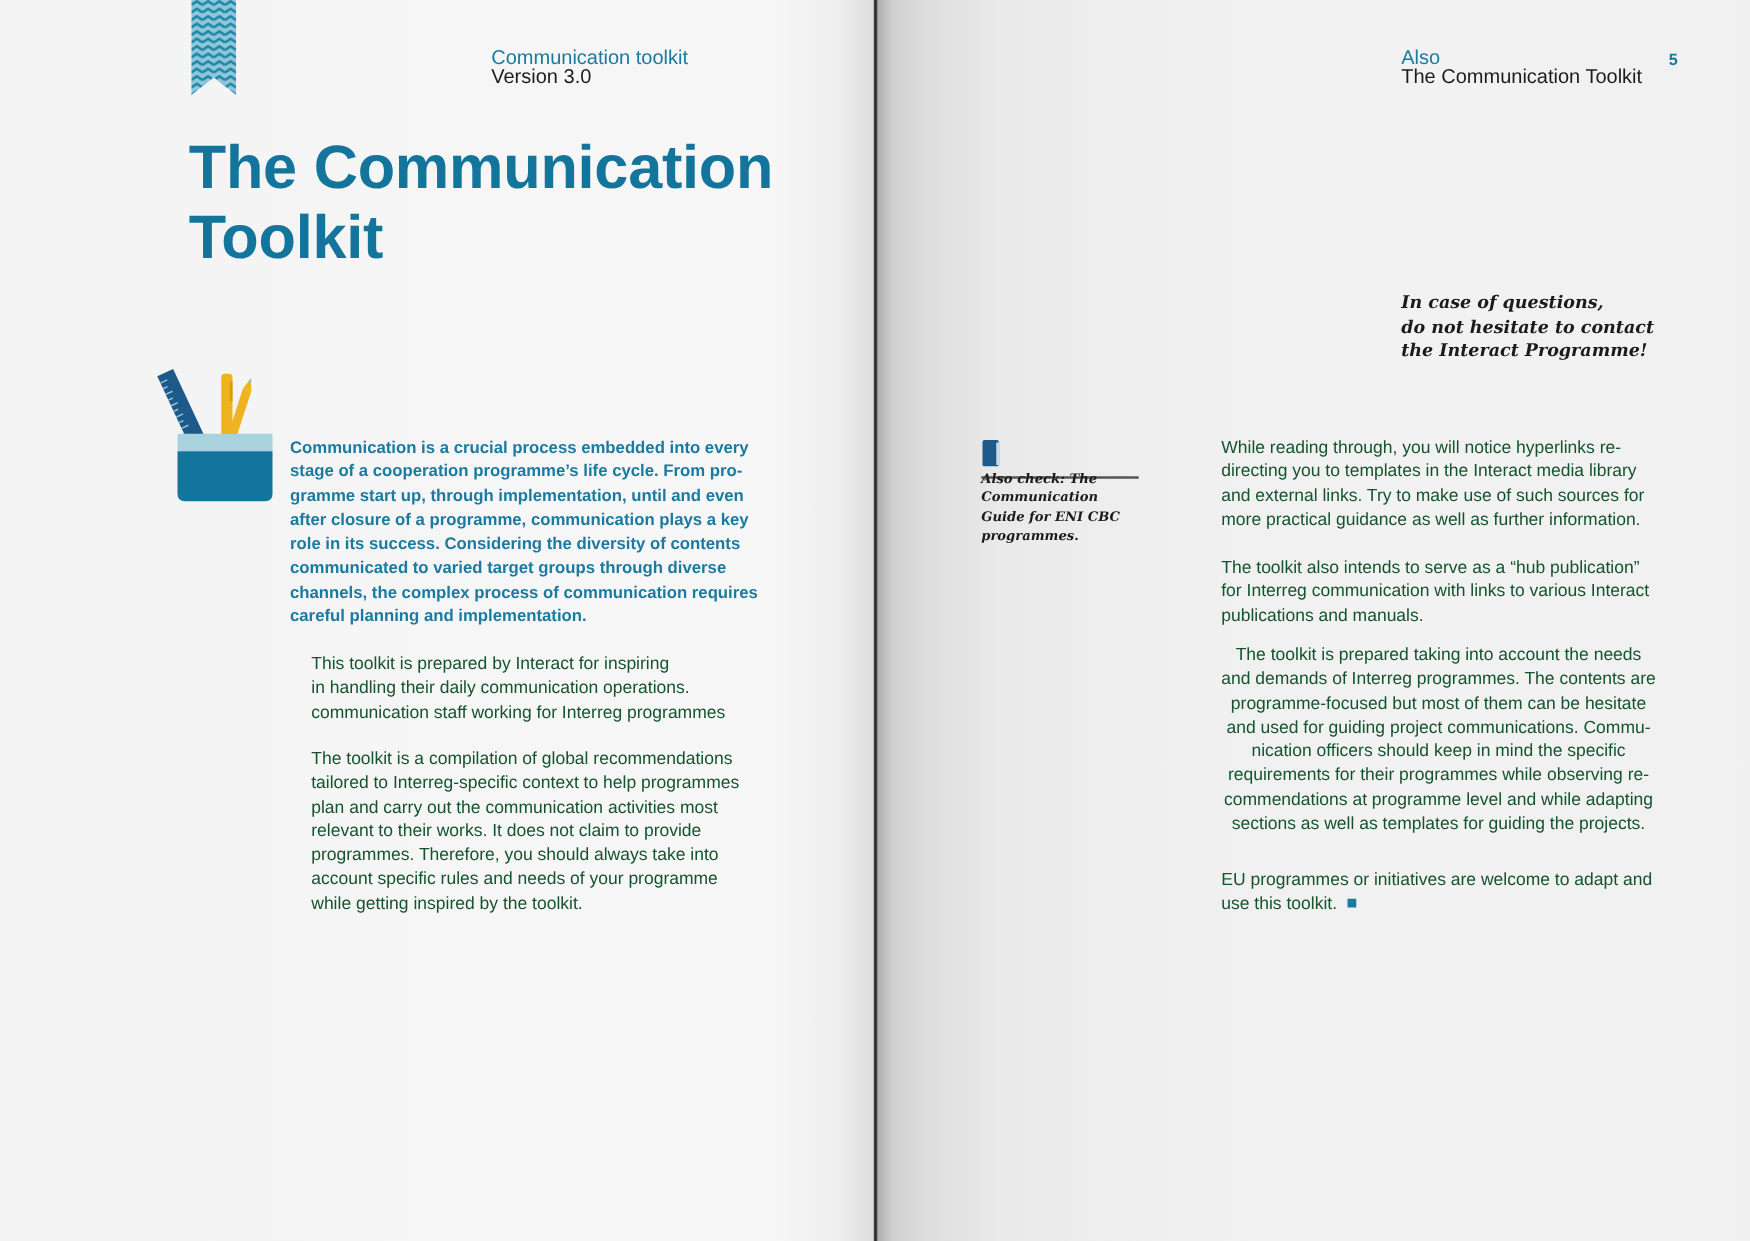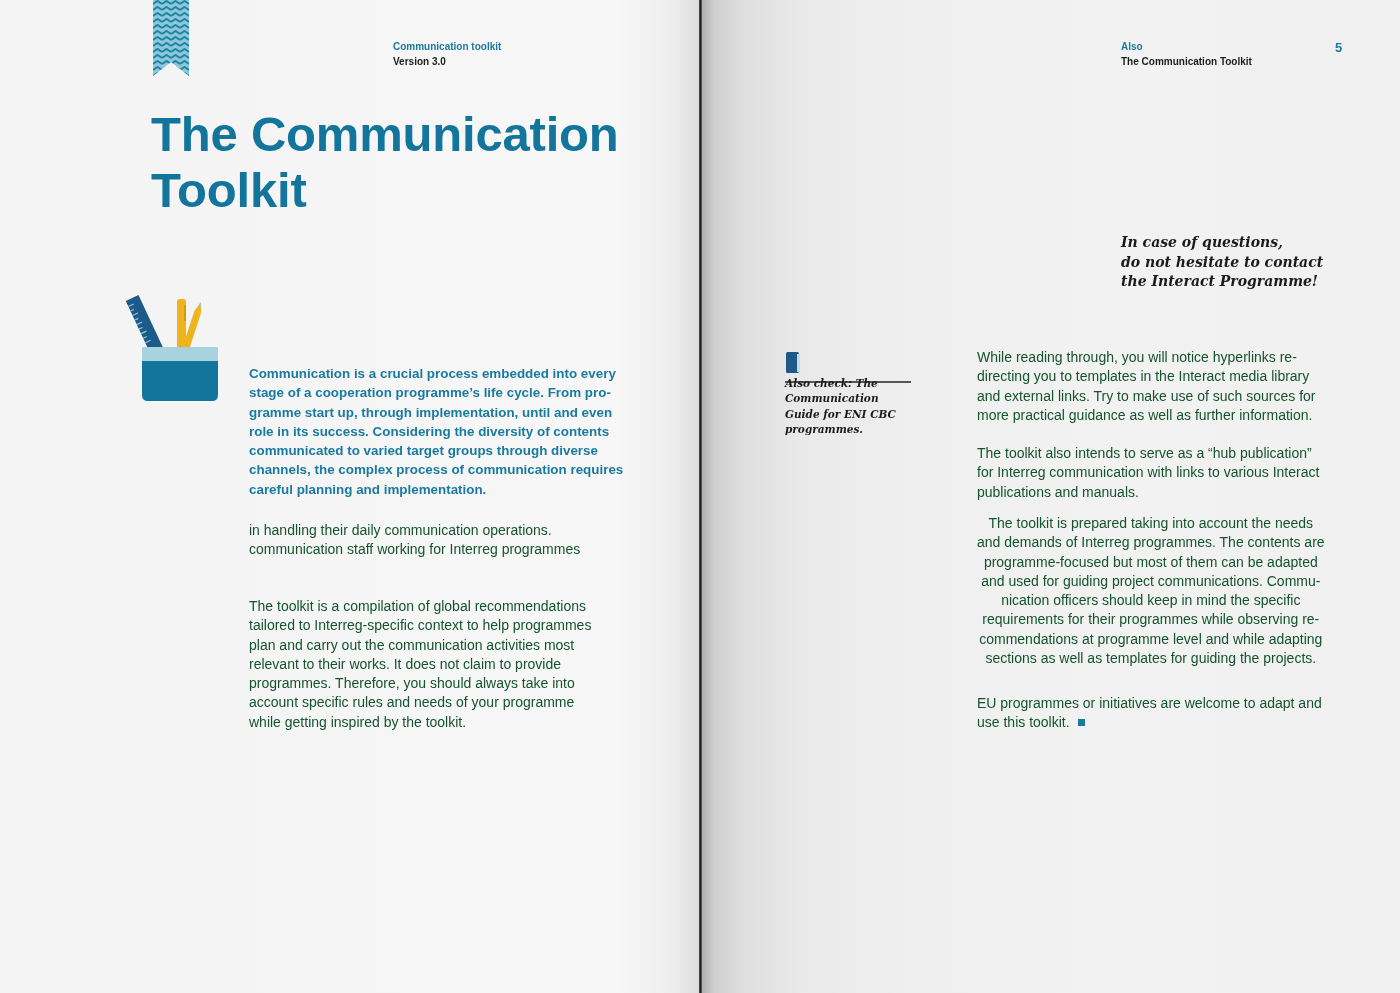--- a/index.html
+++ b/index.html
@@ -16,21 +16,21 @@
   }
   .page-right {
     left:700px; width:700px;
     background: linear-gradient(to right, #a9a9a9 0%, #cfcfcf 2%, #dedede 6%, #e9e9e9 14%, #efefef 30%, #f2f2f2 60%, #f0f0f0 100%);
   }
   .spine {
     position:absolute; left:699px; top:0; width:3px; height:993px;
     background:linear-gradient(to right,#555,#222,#666);
   }
   .bookmark { position:absolute; left:153px; top:0; width:36px; height:76px; }
-  .hdr { position:absolute; font-size:10px; font-weight:bold; line-height:15px; }
+  .hdr { position:absolute; font-size:16px; font-weight:normal; line-height:15px; }
   .hdr .accent { color:#1a7aa0; }
   .hdr .dark { color:#1c1c1c; }
   .page-num { position:absolute; left:1335px; top:40px; font-size:13px; font-weight:bold; color:#1a7aa0; }
   .title {
     position:absolute; left:151px; top:106px;
     font-size:49px; font-weight:bold; color:#13759c; line-height:56px;
     letter-spacing:-0.2px;
   }
   .title div { white-space:nowrap; }
   .para { position:absolute; font-size:14px; line-height:19.3px; white-space:nowrap; }
@@ -97,31 +97,33 @@
   <rect x="60" y="20" width="2" height="16" fill="#d99a10"></rect>
   <g transform="rotate(18 70 40)">
     <rect x="66" y="26" width="7" height="42" fill="#f0b320"></rect>
     <polygon points="66,26 73,26 69.5,17" fill="#f0b320"></polygon>
     <polygon points="68,20 71,20 69.5,16" fill="#8fc6d8"></polygon>
   </g>
   <rect x="18" y="62" width="76" height="14" fill="#a9d2df"></rect>
   <path d="M18,76 H94 V110 Q94,116 88,116 H24 Q18,116 18,110 Z" fill="#13759c"></path>
 </svg>
 
-<div class="para lead" style="left:249px; top:348px;margin-top:16px;">
+<div class="para lead" style="left:232px; top:348px;">
   <div>Communication is a crucial process embedded into every</div>
   <div>stage of a cooperation programme’s life cycle. From pro-</div>
   <div>gramme start up, through implementation, until and even</div>
+  <div>after closure of a programme, communication plays a key</div>
   <div>role in its success. Considering the diversity of contents</div>
   <div>communicated to varied target groups through diverse</div>
   <div>channels, the complex process of communication requires</div>
   <div>careful planning and implementation.</div>
 </div>
 
 <div class="para body" style="left:249px; top:521px;">
+  <div>This toolkit is prepared by Interact for inspiring</div>
   <div>in handling their daily communication operations.</div>
   <div>communication staff working for Interreg programmes</div>
 </div>
 
 <div class="para body" style="left:249px; top:597px;">
   <div>The toolkit is a compilation of global recommendations</div>
   <div>tailored to Interreg-specific context to help programmes</div>
   <div>plan and carry out the communication activities most</div>
   <div>relevant to their works. It does not claim to provide</div>
   <div>programmes. Therefore, you should always take into</div>
@@ -162,21 +164,21 @@
 
 <div class="para body" style="left:977px; top:444px;">
   <div>The toolkit also intends to serve as a “hub publication”</div>
   <div>for Interreg communication with links to various Interact</div>
   <div>publications and manuals.</div>
 </div>
 
 <div class="para body" style="left:977px; top:514px;text-align:center;">
   <div>The toolkit is prepared taking into account the needs</div>
   <div>and demands of Interreg programmes. The contents are</div>
-  <div>programme-focused but most of them can be adapted</div>
+  <div>programme-focused but most of them can be hesitate</div>
   <div>and used for guiding project communications. Commu-</div>
   <div>nication officers should keep in mind the specific</div>
   <div>requirements for their programmes while observing re-</div>
   <div>commendations at programme level and while adapting</div>
   <div>sections as well as templates for guiding the projects.</div>
 </div>
 
 <div class="para body" style="left:977px; top:694px;">
   <div>EU programmes or initiatives are welcome to adapt and</div>
   <div><span>use this toolkit.</span><span class="end-mark"></span></div>

